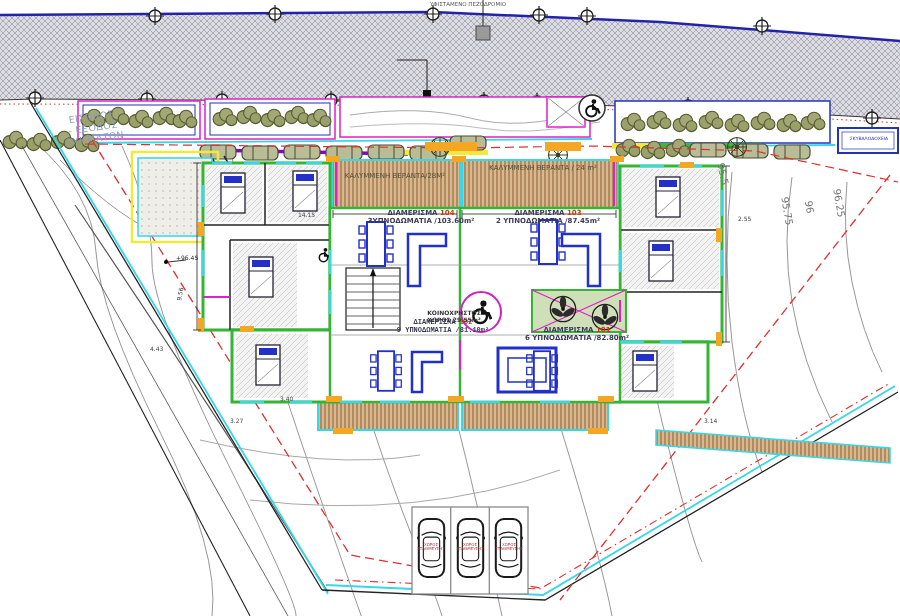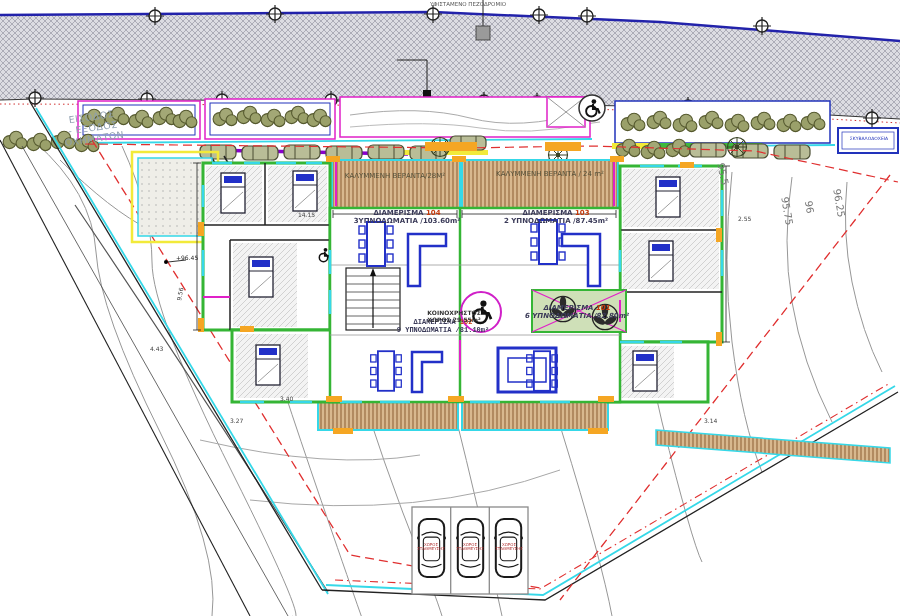--- a/index.html
+++ b/index.html
@@ -400,38 +400,38 @@
   </g>
 </svg>
 
   <div class="lbl entrance" style="left:48px;top:112px;">ΕΙΣΟΔΟΣ
 - ΕΞΟΔΟΣ
 ΟΧΗΜΑΤΩΝ</div>
 
   <div class="lbl roadnote" style="left:430px;top:1px;">ΥΦΙΣΤΑΜΕΝΟ ΠΕΖΟΔΡΟΜΙΟ</div>
 
   <div class="lbl ver" style="left:330px;top:172px;">ΚΑΛΥΜΜΕΝΗ ΒΕΡΑΝΤΑ/28Μ²</div>
-  <div class="lbl ver" style="left:478px;top:170px;padding-left:7px;">ΚΑΛΥΜΜΕΝΗ ΒΕΡΑΝΤΑ / 24 m²</div>
-
-  <div class="lbl apt" style="left:322px;top:209px;">
+  <div class="lbl ver" style="left:478px;top:164px;">ΚΑΛΥΜΜΕΝΗ ΒΕΡΑΝΤΑ / 24 m²</div>
+
+  <div class="lbl apt" style="left:336px;top:209px;">
     <span>ΔΙΑΜΕΡΙΣΜΑ</span>
     <span class="num">104</span><br>
     <span>3ΥΠΝΟΔΩΜΑΤΙΑ /103.60m²</span>
   </div>
-  <div class="lbl apt" style="left:463px;top:209px;margin-left:8px;">
+  <div class="lbl apt" style="left:463px;top:209px;">
     <span>ΔΙΑΜΕΡΙΣΜΑ</span>
     <span class="num">103</span><br>
     <span>2 ΥΠΝΟΔΩΜΑΤΙΑ /87.45m²</span>
   </div>
   <div class="lbl apt" style="left:358px;top:318px;font-family:Liberation Mono, monospace;">
     <span>ΔΙΑΜΕΡΙΣΜΑ</span>
     <span class="num">102</span><br>
     <span>9 ΥΠΝΟΔΩΜΑΤΙΑ /81.10m²</span>
   </div>
-  <div class="lbl apt" style="left:492px;top:304px;font-style:italic;">
+  <div class="lbl apt" style="left:492px;top:326px;">
     <span>ΔΙΑΜΕΡΙΣΜΑ</span>
     <span class="num">101</span><br>
     <span>6 ΥΠΝΟΔΩΜΑΤΙΑ /82.80m²</span>
   </div>
 
   <div class="lbl common" style="left:418px;top:310px;">
     <span>ΚΟΙΝΟΧΡΗΣΤΟΣ</span><br>
     <span>ΧΩΡΟΣ 29.55m²</span>
   </div>
 

